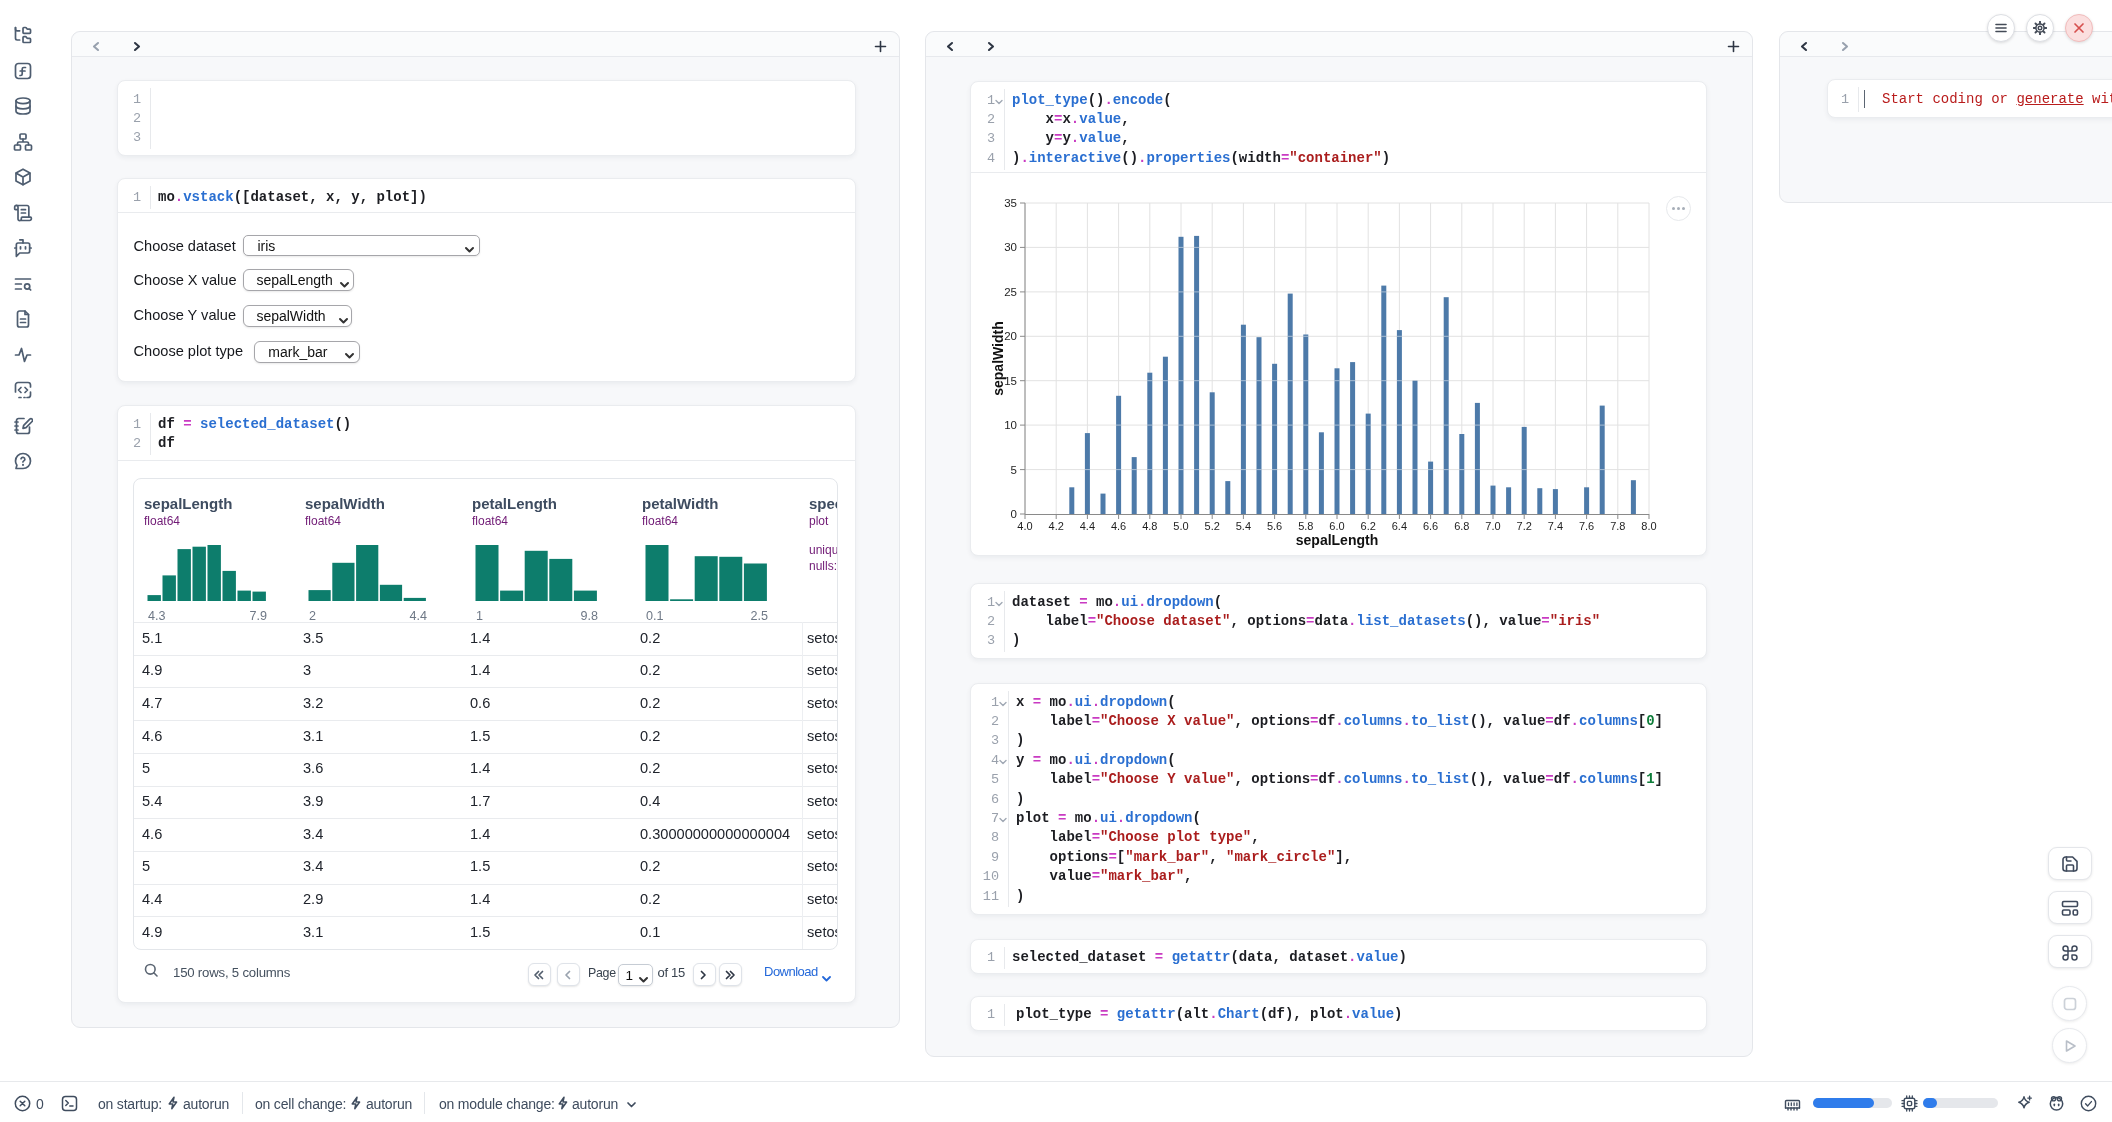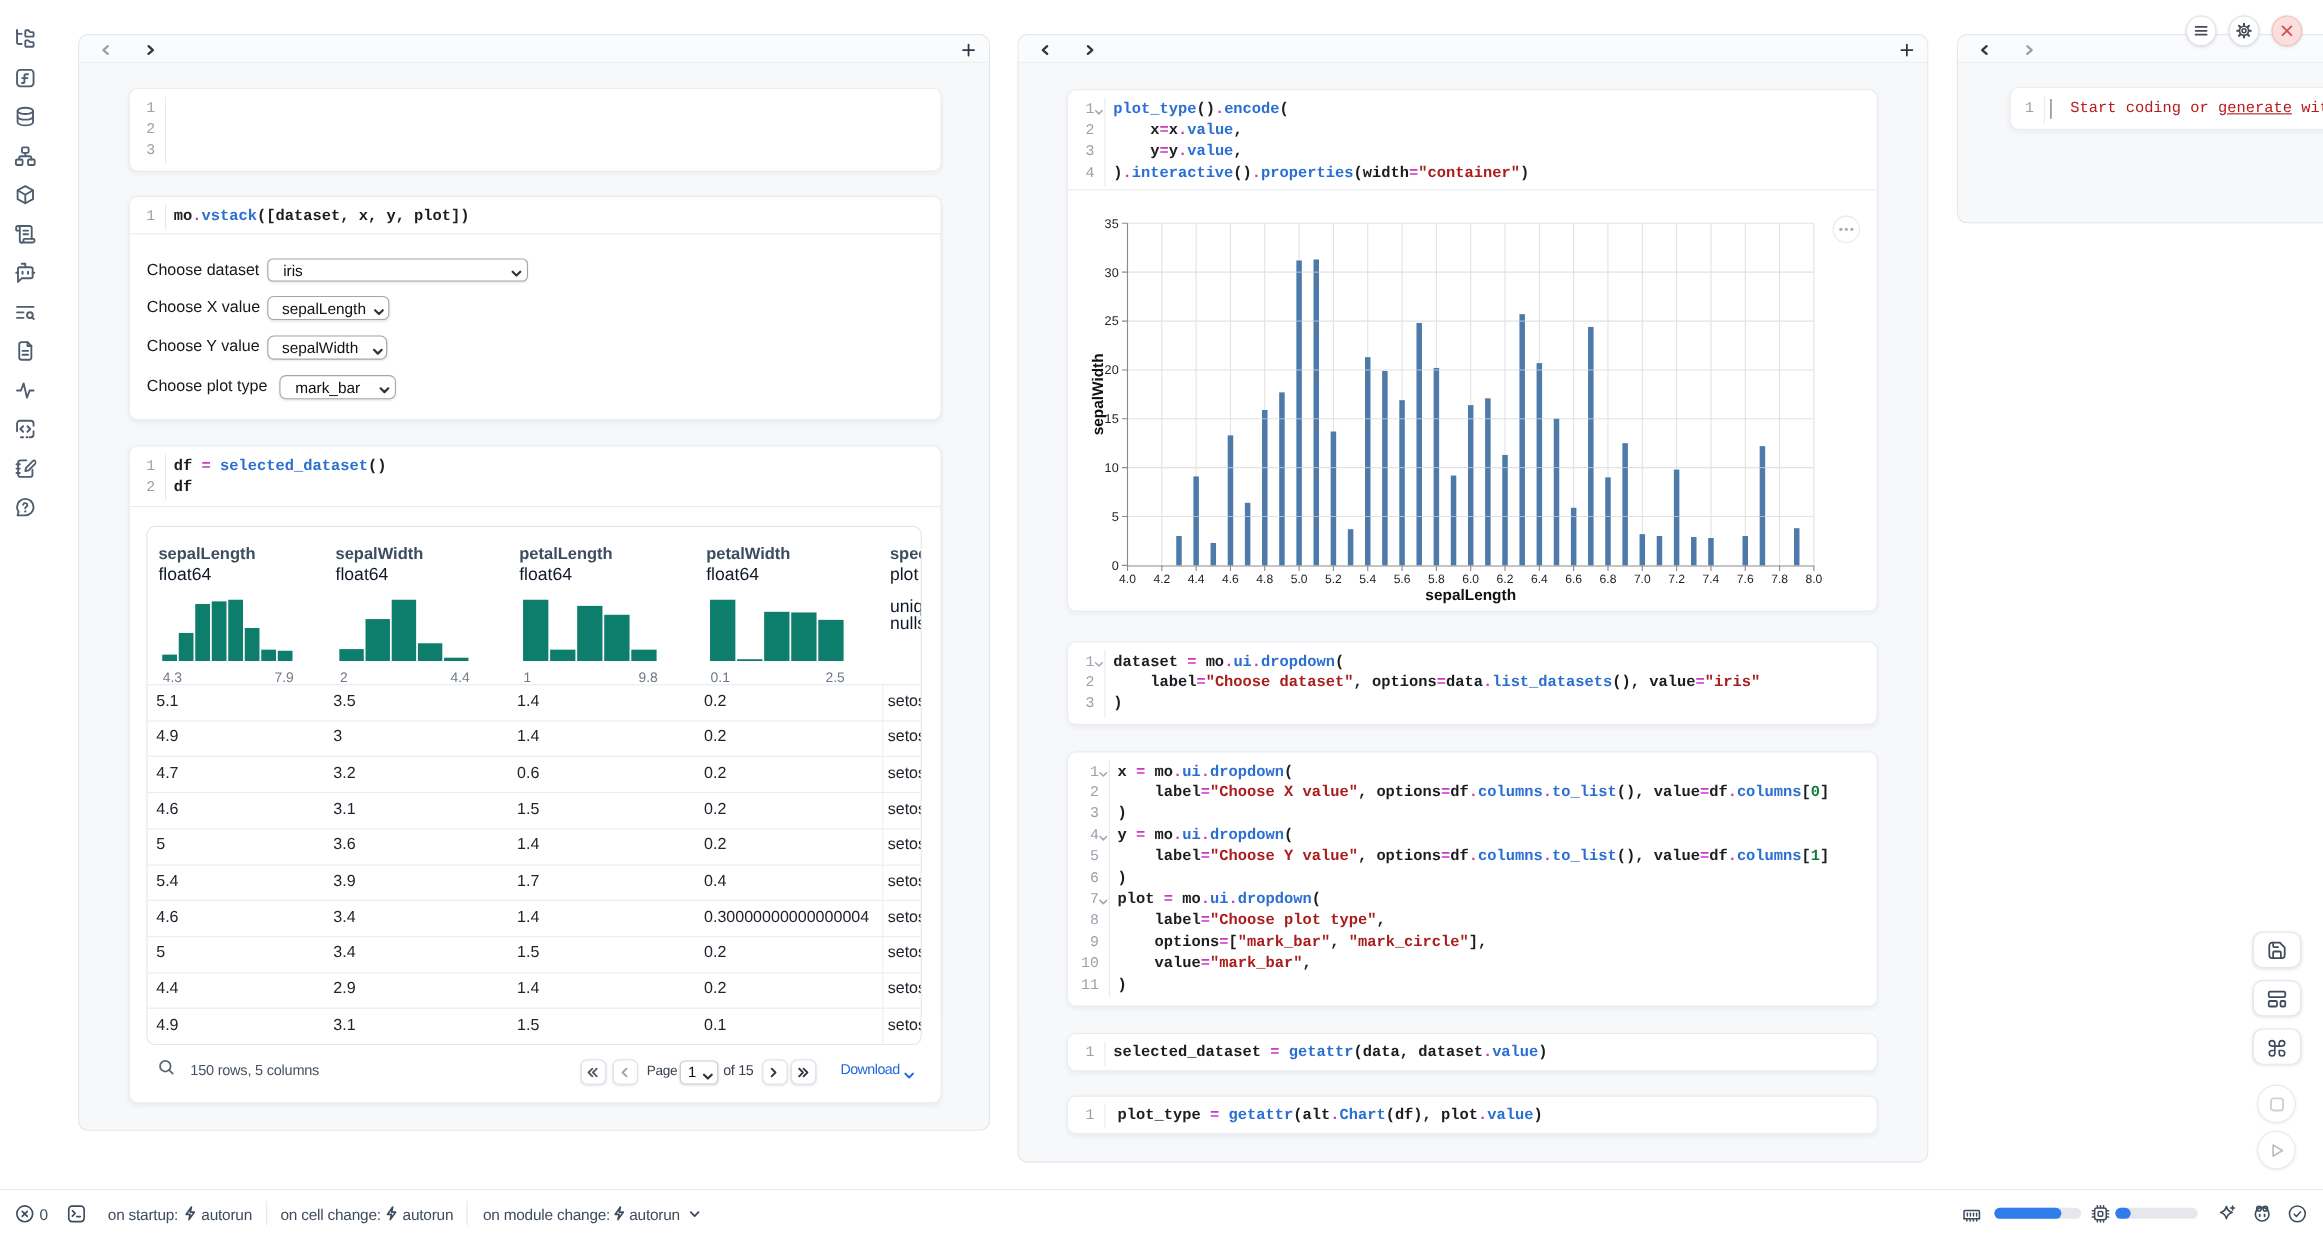--- a/index.html
+++ b/index.html
@@ -9,21 +9,21 @@
 .gut{position:absolute;width:1px;background:#e7e9ec}
 .nums{position:absolute;text-align:right;font-family:"Liberation Mono",monospace;font-size:13.5px;line-height:19.4px;color:#9aa1ac}
 .src{position:absolute;font-family:"Liberation Mono",monospace;font-size:14px;font-weight:bold;line-height:19.4px;color:#1c1d22;white-space:pre}
 .k{color:#7a0f92}.f{color:#2a6fd1}.s{color:#aa1d1d}.n{color:#0e7d3a}.o{color:#c93ac2}
 .fold{position:absolute;font-size:9px;color:#97a0ac;font-family:"Liberation Sans"}
 .divl{position:absolute;height:1px;background:#e9ebee;left:0;right:0}
 .lbl{position:absolute;font-size:14.6px;color:#16181d}
 .sel{position:absolute;background:#fff;border:1px solid #a6a6aa;border-radius:6px;box-shadow:0 1px 2px rgba(0,0,0,.09)}
 .sel span{position:absolute;font-size:14px;color:#111;top:50%;transform:translateY(-50%)}
 .th{position:absolute;font-size:15px;font-weight:bold;color:#3e4c60}
-.tt{position:absolute;font-size:16px;color:#0f172a}
+.tt{position:absolute;font-size:12px;color:#701a75}
 .rng{position:absolute;font-size:12.6px;color:#6e7886}
 .tdv{position:absolute;font-size:14.6px;color:#20242c}
 .rowsep{position:absolute;height:1px;background:#e9ebee}
 .pbtn{position:absolute;width:23px;height:23px;background:#fff;border:1px solid #dfe3e9;border-radius:6px;box-shadow:0 1px 2px rgba(0,0,0,.1)}
 .pbtn svg{position:absolute;left:50%;top:50%;transform:translate(-50%,-50%)}
 .sbtxt{position:absolute;font-size:14px;letter-spacing:-.2px;color:#3f4c5e;white-space:nowrap}
 .vsep{position:absolute;width:1px;height:22px;background:#e4e7eb;top:1092px}
 .circbtn{position:absolute;width:28px;height:28px;border-radius:50%;background:#fff;border:1px solid #dddfe4;box-shadow:0 1px 3px rgba(0,0,0,.12)}
 .circbtn svg{position:absolute;left:50%;top:50%;transform:translate(-50%,-50%)}
 .fbtn{position:absolute;left:2048px;width:44px;height:33px;background:#fff;border:1px solid #e4e6ea;border-radius:9px;box-shadow:0 1px 3px rgba(0,0,0,.09)}

